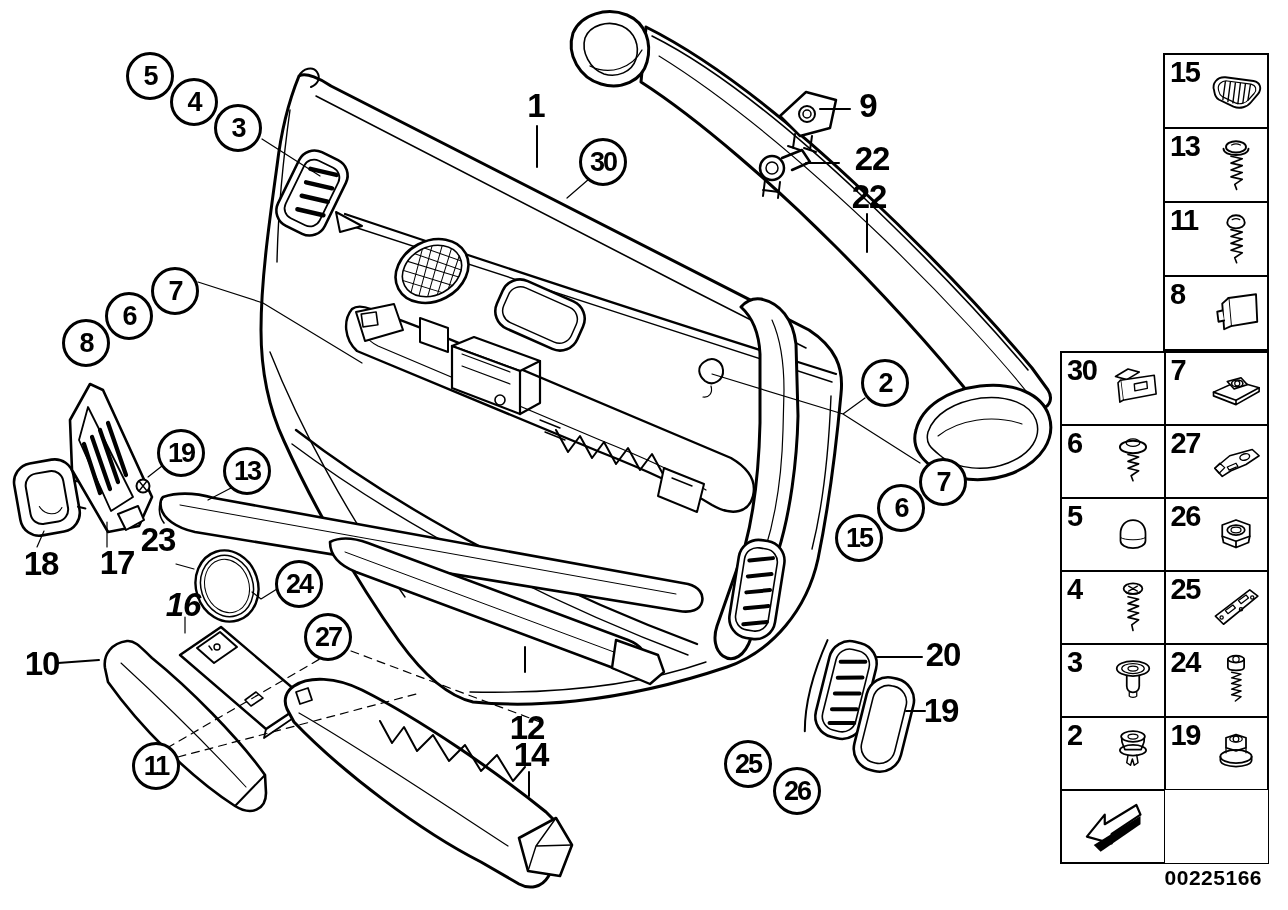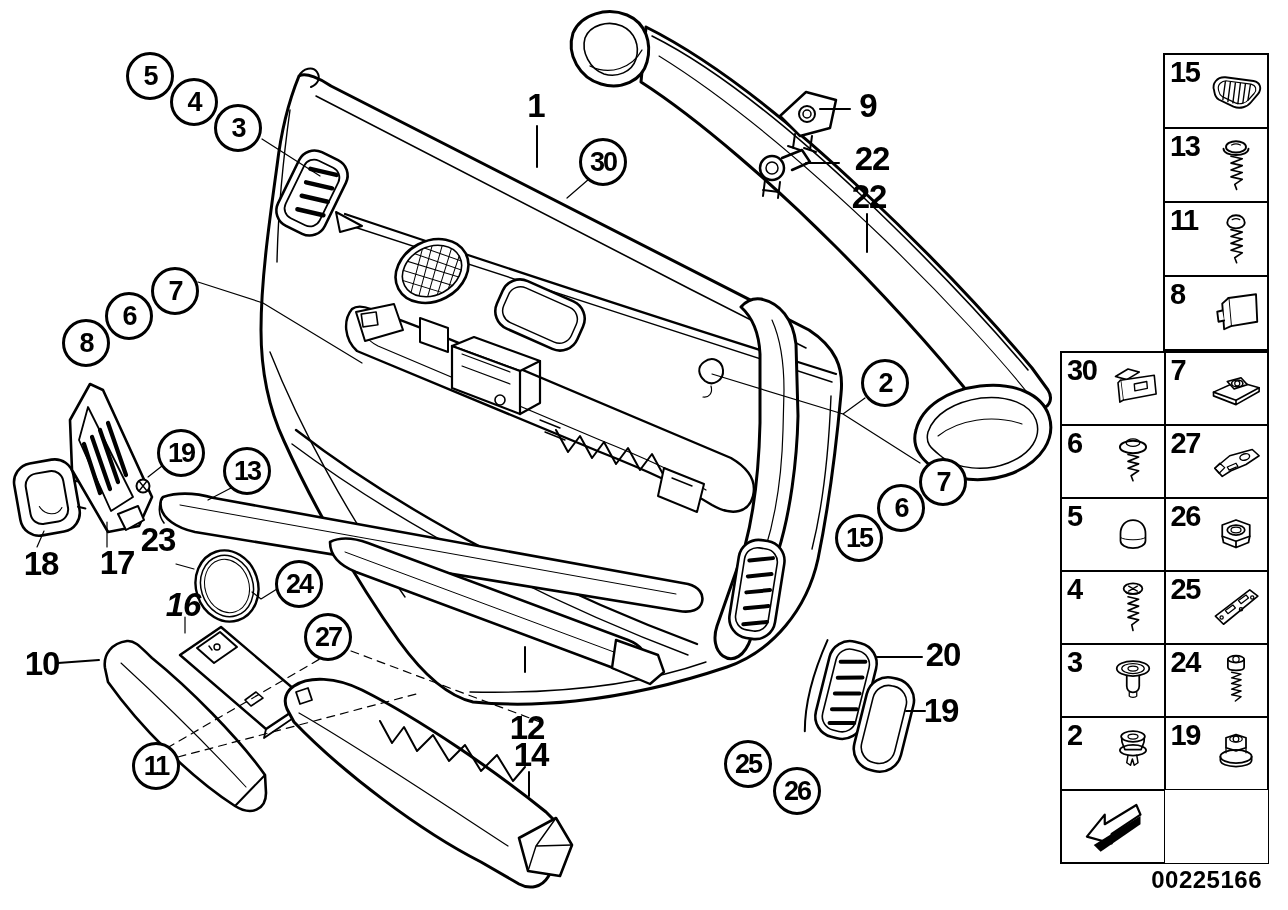--- a/index.html
+++ b/index.html
@@ -15,21 +15,21 @@
                   font-size:27px;letter-spacing:-2px;}
   .legend-col{position:absolute;left:1163px;top:53px;width:106px;border:1.5px solid #000;
               display:grid;grid-auto-rows:74px;background:#fff;z-index:6;}
   .legend-grid{position:absolute;left:1060px;top:351px;width:209px;border:1.5px solid #000;
                display:grid;grid-template-columns:1fr 1fr;grid-auto-rows:73px;background:#fff;z-index:6;}
   .cell{position:relative;border:1.5px solid #000;background:#fff;}
   .cell .num{position:absolute;left:5px;top:1px;font-weight:bold;font-size:29px;letter-spacing:-1.5px;}
   .cell svg.ic{position:absolute;right:1px;top:50%;transform:translateY(-50%);width:60px;height:60px;}
   .cell.arrow svg.ic{left:50%;right:auto;transform:translate(-50%,-50%);width:78px;height:66px;}
   .docnum{position:absolute;left:1128px;top:866px;width:140px;text-align:right;padding-right:6px;
-          font-size:24px;font-weight:bold;letter-spacing:0.5px;z-index:6;}
+          font-size:21px;font-weight:bold;letter-spacing:0.5px;z-index:6;}
   svg.defs{position:absolute;width:0;height:0;overflow:hidden;}
 </style>
 </head>
 <body>
 
 <div class="stage">
 
 <svg class="main" width="1288" height="910" viewBox="0 0 1288 910">
   <defs>
     <clipPath id="spk">

